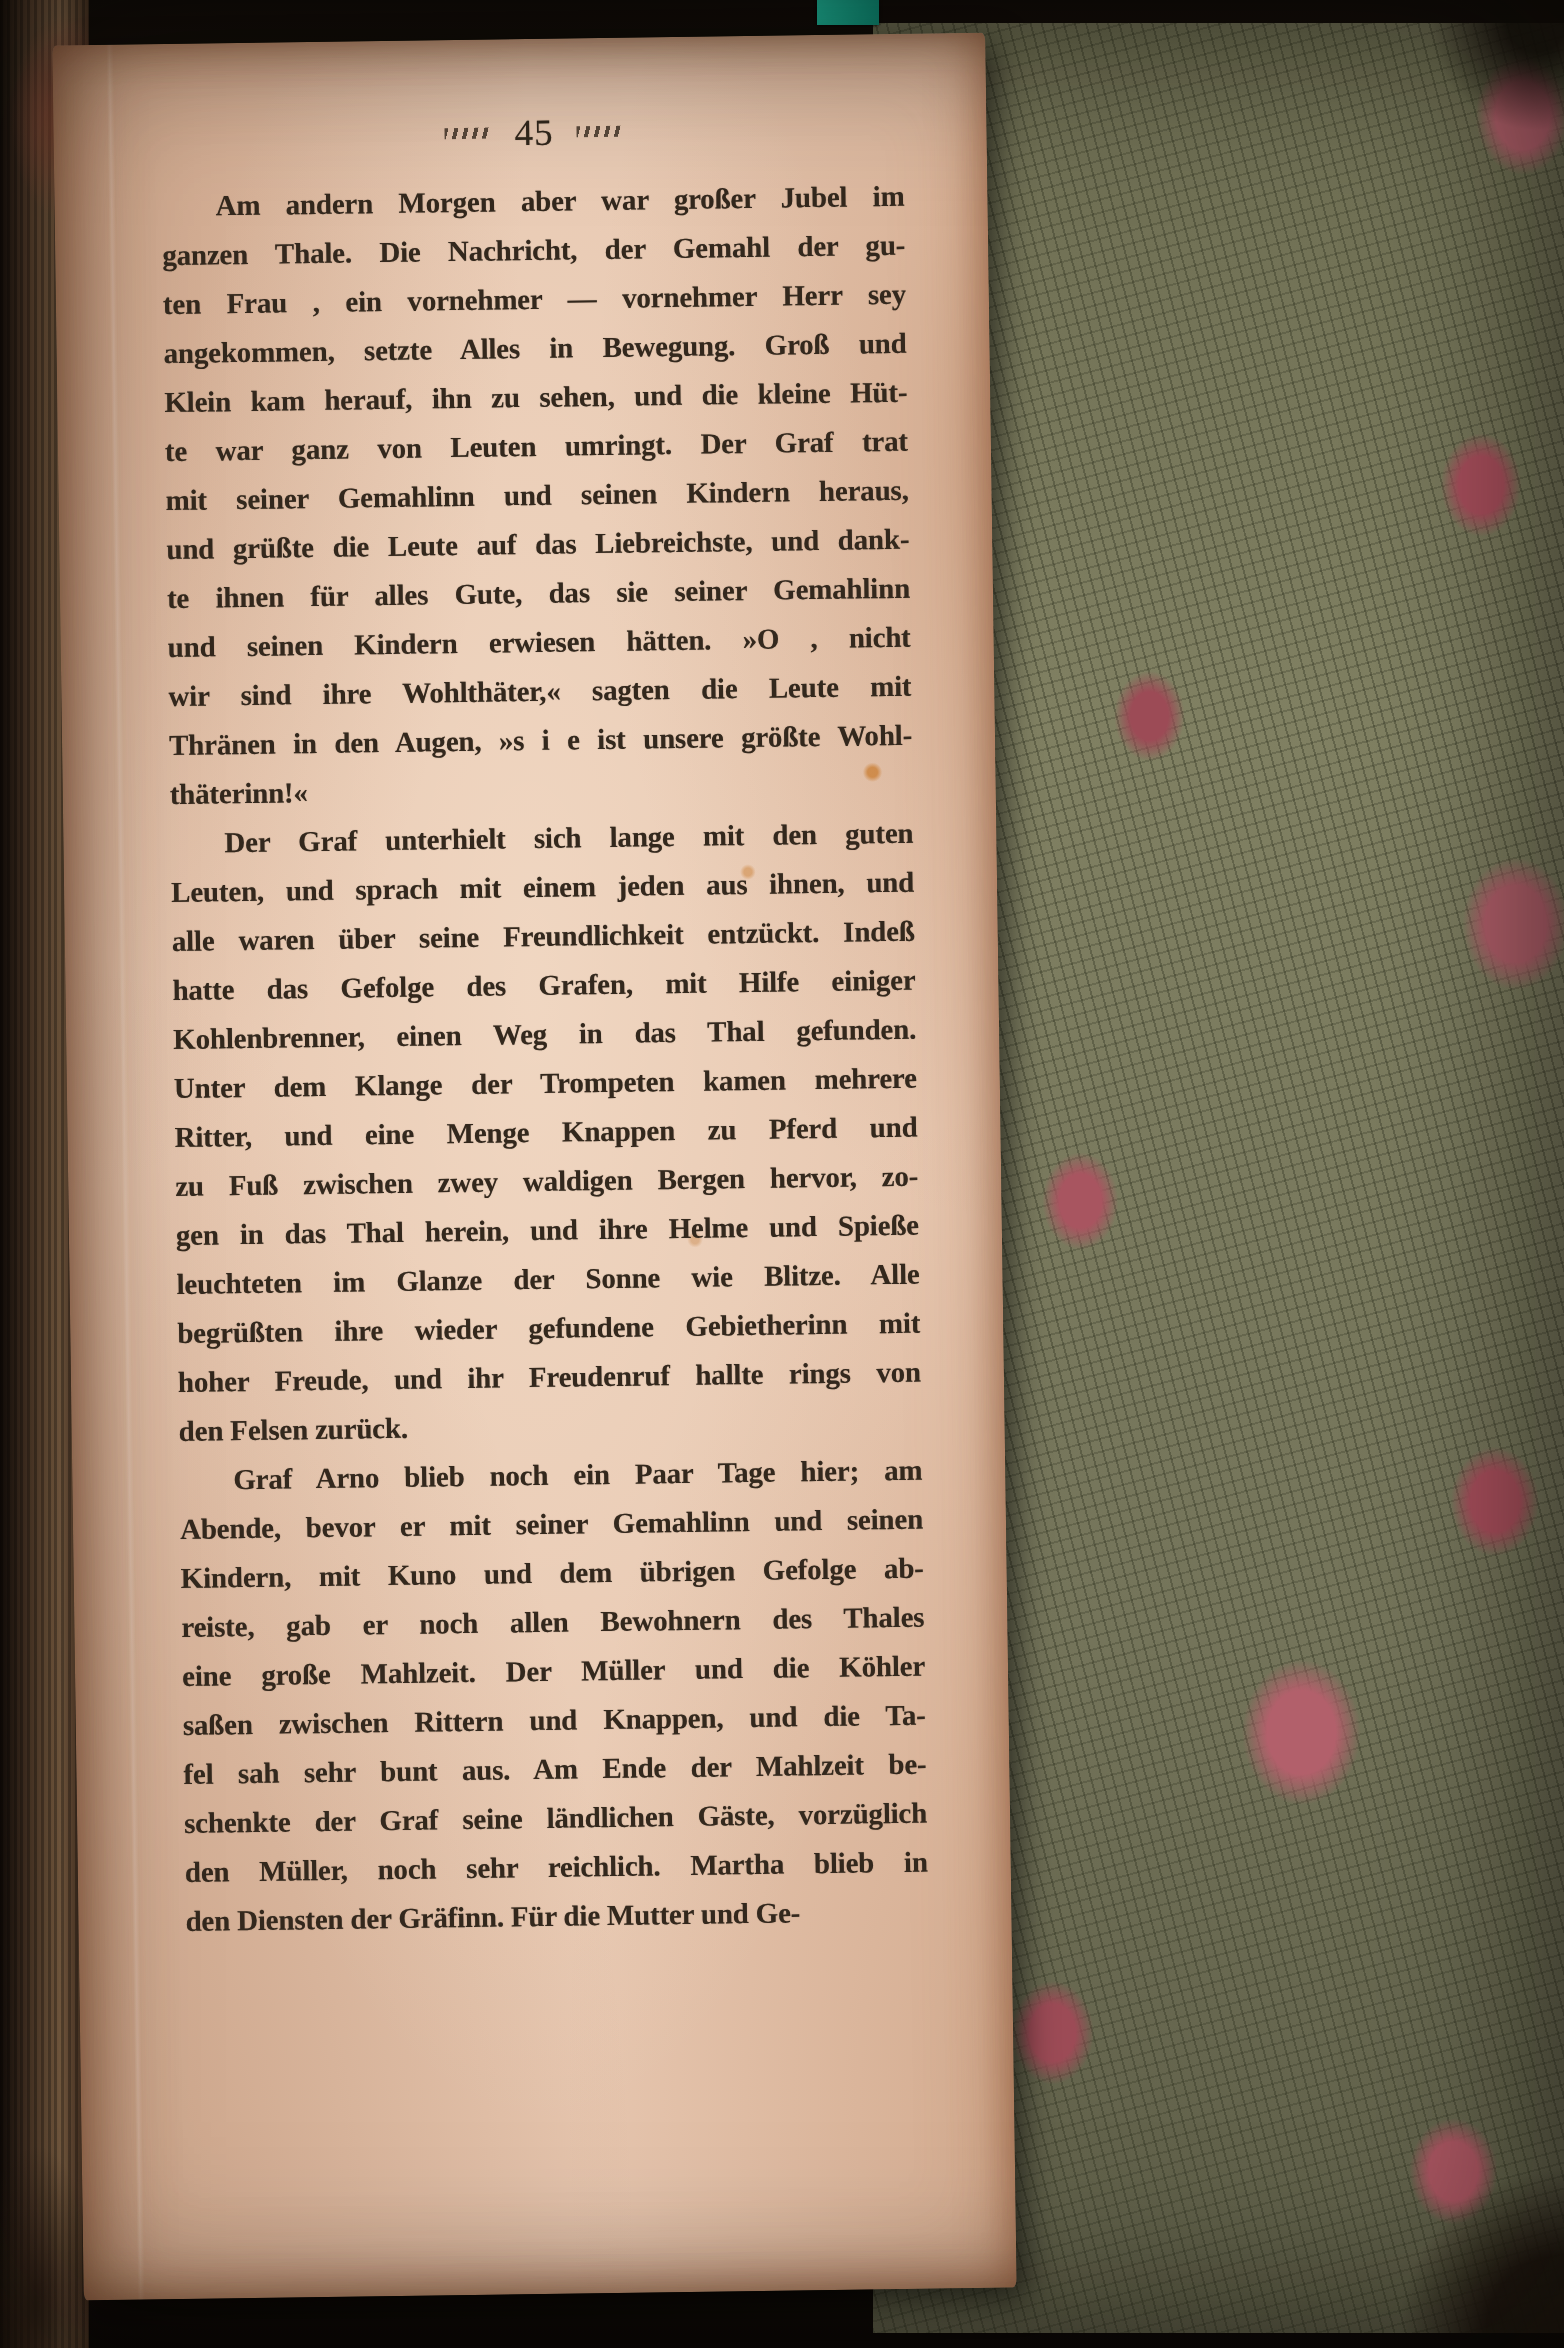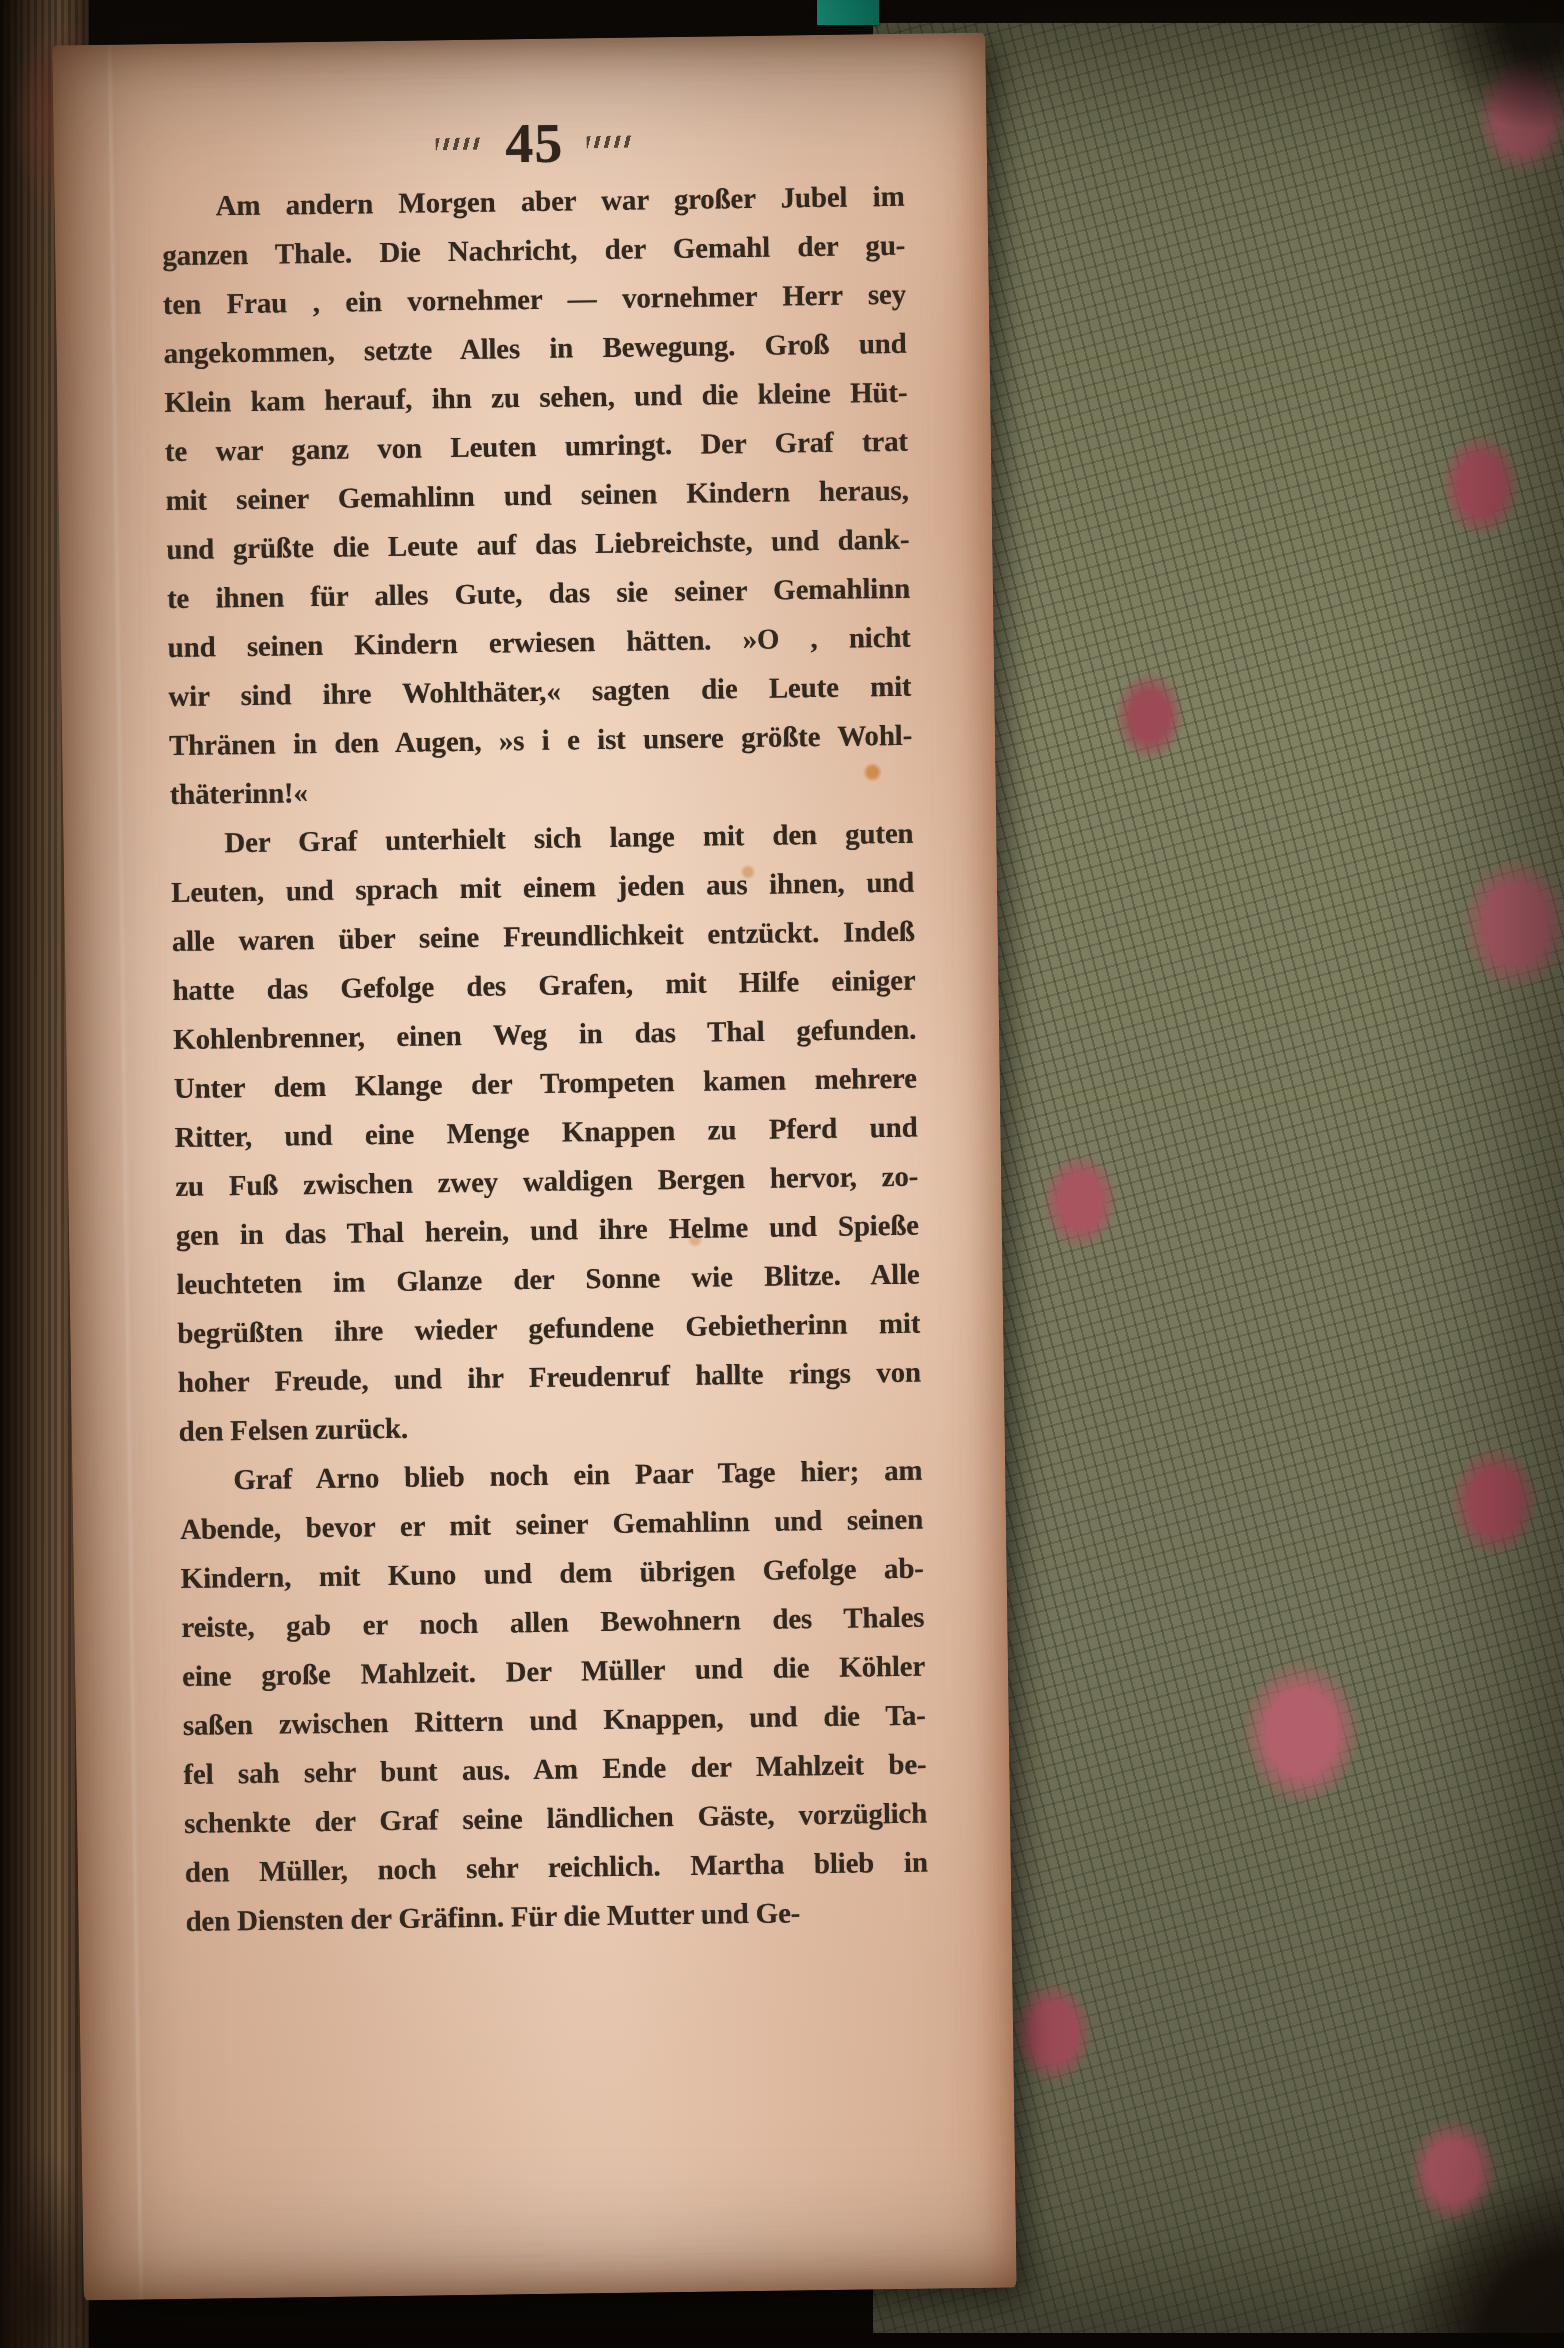--- a/index.html
+++ b/index.html
@@ -64,21 +64,21 @@
       inset 41px 0 68px -27px rgba(120,70,40,.55),
       inset -25px 0 47px -17.5px rgba(130,75,45,.5),
       inset 0 -21.3px 44px -17.5px rgba(125,72,42,.45),
       inset 0 19.4px 39px -17.5px rgba(125,72,42,.4);
   }
   .header-row{
     position:absolute;top:72px;left:109px;width:743px;
     display:flex;align-items:center;justify-content:center;gap:23px;
   }
   .page-num{
-    font-size:56px;font-weight:700;color:#31271c;letter-spacing:1px;
+    font-size:37px;font-weight:400;color:#31271c;letter-spacing:1px;
     text-shadow:0 0 1px rgba(49,39,28,.5);
   }
   .orn{
     width:47px;height:11.6px;opacity:.82;
     background:repeating-linear-gradient(105deg,#3b2d21 0 3.9px, rgba(0,0,0,0) 3.9px 9.7px);
   }
   .text-block{
     position:absolute;top:138px;left:107px;width:743px;
     color:#33281d;font-size:29px;font-weight:700;letter-spacing:-0.2px;
     text-shadow:0 0 1px rgba(51,40,29,.45);

